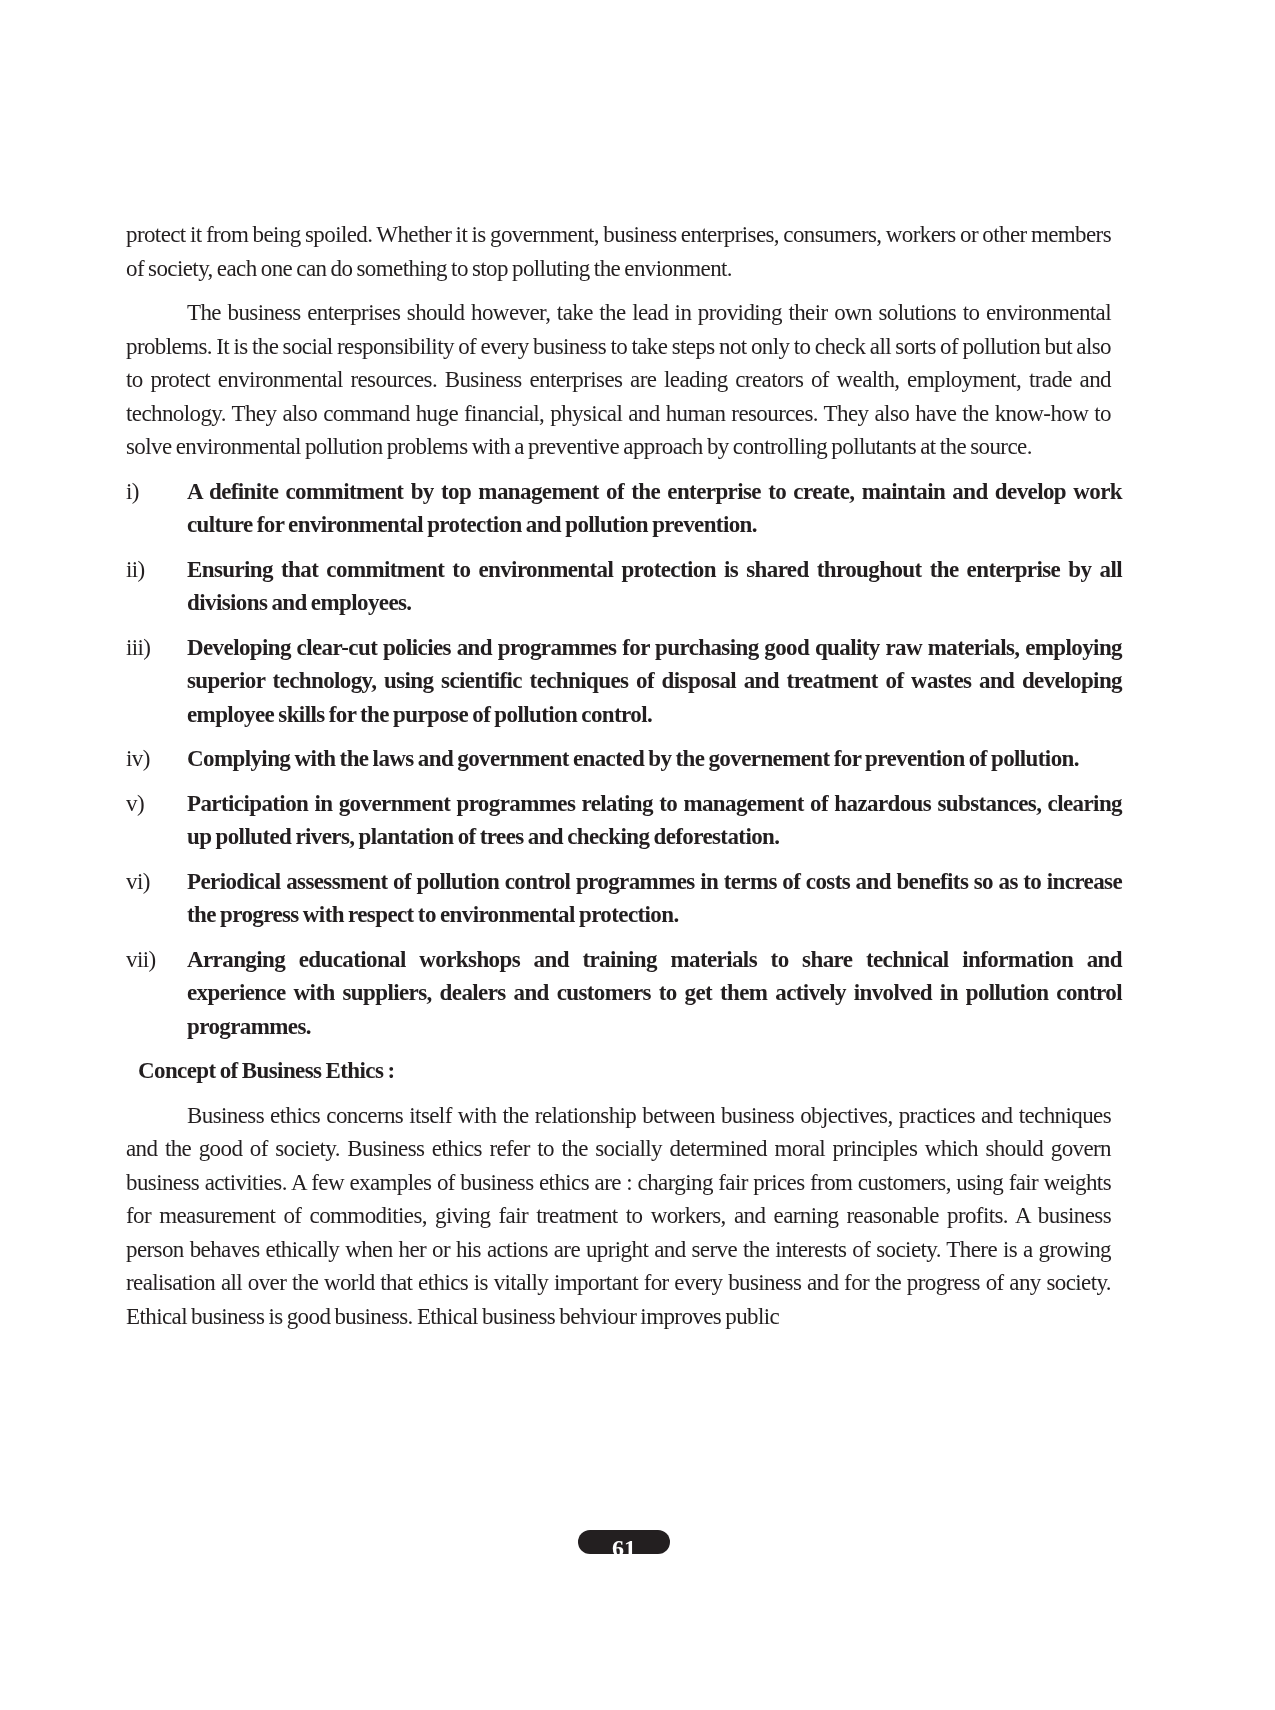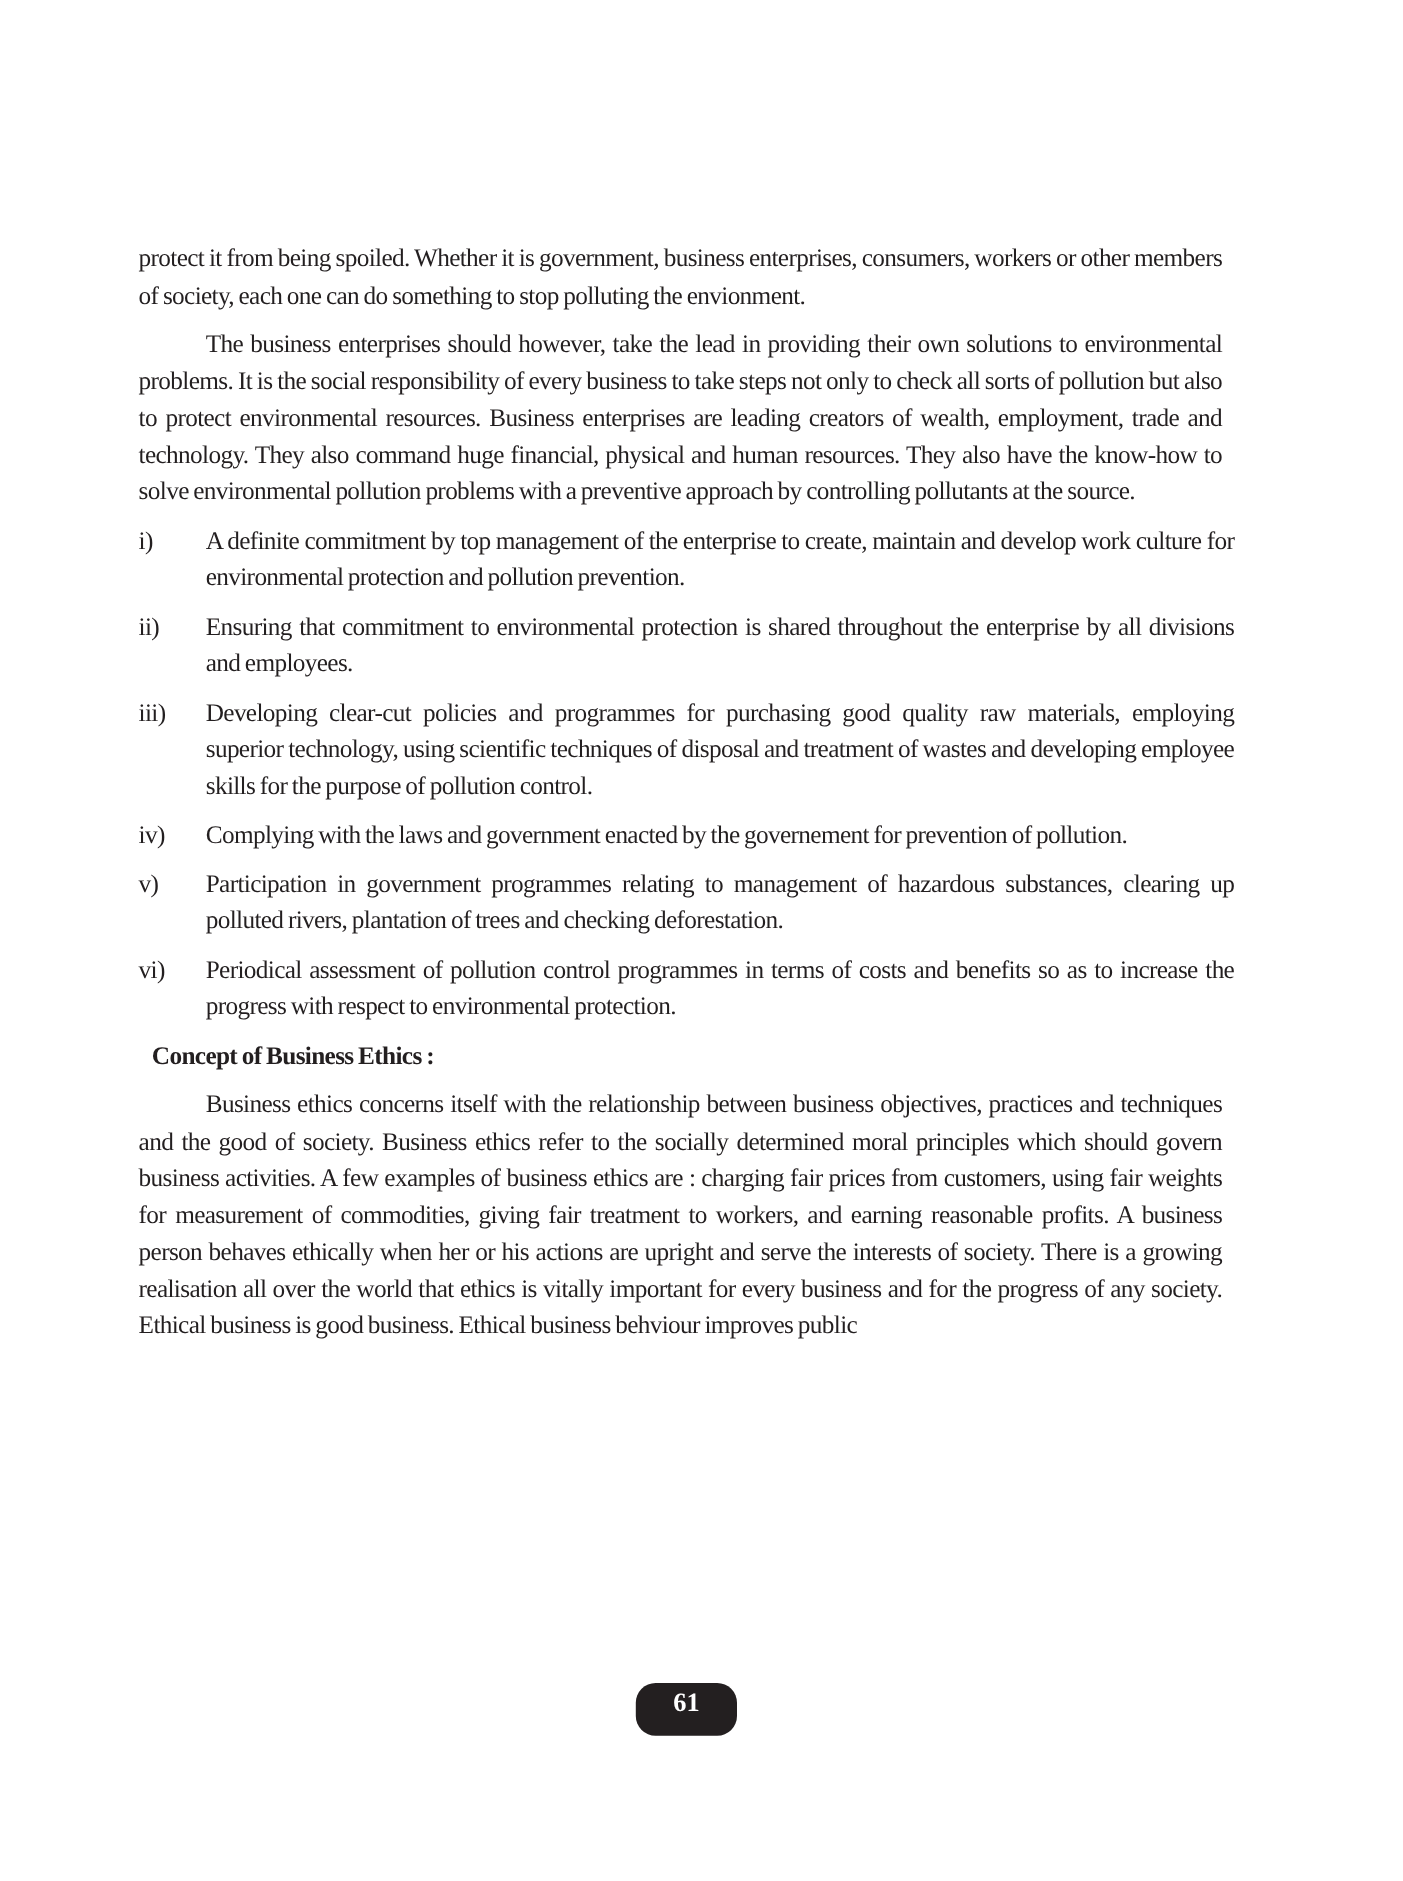--- a/index.html
+++ b/index.html
@@ -8,24 +8,24 @@
     position: absolute; left: 126px; top: 218px; width: 996px;
     font-family: "Liberation Serif", "DejaVu Serif", serif;
     font-size: 23px; line-height: 33.5px; color: #231f20;
     letter-spacing: -0.6px; word-spacing: -1px;
   }
   .para { margin: 0 11px 11px 0; text-align: justify; text-align-last: left; }
   .para.indent { text-indent: 61px; }
   .list { margin: 0 0 11px 0; padding: 0; list-style: none; }
   .item { display: flex; margin-bottom: 11px; }
   .item .num { width: 61px; flex: 0 0 61px; }
-  .item .txt { flex: 1; text-align: justify; text-align-last: left; }
+  .item .txt { flex: 1; text-align: justify; text-align-last: left; font-weight: bold; }
   .heading { font-weight: bold; margin: 0 0 11px 12px; font-size: 23px; }
   .page-num {
-    position: absolute; left: 578px; top: 1530px; width: 92px; height: 48px;
+    position: absolute; left: 578px; top: 1530px; width: 92px; height: 24px;
     background: #231f20; color: #ffffff; border-radius: 18px;
     font-family: "Liberation Serif", "DejaVu Serif", serif; font-weight: bold;
     font-size: 24px; line-height: 36px; text-align: center;
   }
 </style>
 </head>
 <body>
 
 <div class="page">
   <p class="para">protect it from being spoiled. Whether it is government, business enterprises, consumers, workers or other members of society, each one can do something to stop polluting the envionment.</p>
@@ -49,19 +49,23 @@
       <span class="txt">Complying with the laws and government enacted by the governement for prevention of pollution.</span>
     </div>
     <div class="item">
       <span class="num">v)</span>
       <span class="txt">Participation in government programmes relating to management of hazardous substances, clearing up polluted rivers, plantation of trees and checking deforestation.</span>
     </div>
     <div class="item">
       <span class="num">vi)</span>
       <span class="txt">Periodical assessment of pollution control programmes in terms of costs and benefits so as to increase the progress with respect to environmental protection.</span>
     </div>
+    <div class="item">
+      <span class="num">vii)</span>
+      <span class="txt">Arranging educational workshops and training materials to share technical information and experience with suppliers, dealers and customers to get them actively involved in pollution control programmes.</span>
+    </div>
   </div>
 
   <h2 class="heading">Concept of Business Ethics :</h2>
   <p class="para indent">Business ethics concerns itself with the relationship between business objectives, practices and techniques and the good of society. Business ethics refer to the socially determined moral principles which should govern business activities. A few examples of business ethics are : charging fair prices from customers, using fair weights for measurement of commodities, giving fair treatment to workers, and earning reasonable profits. A business person behaves ethically when her or his actions are upright and serve the interests of society. There is a growing realisation all over the world that ethics is vitally important for every business and for the progress of any society. Ethical business is good business. Ethical business behviour improves public</p>
 </div>
 
 <div class="page-num">61</div>
 
 </body></html>

